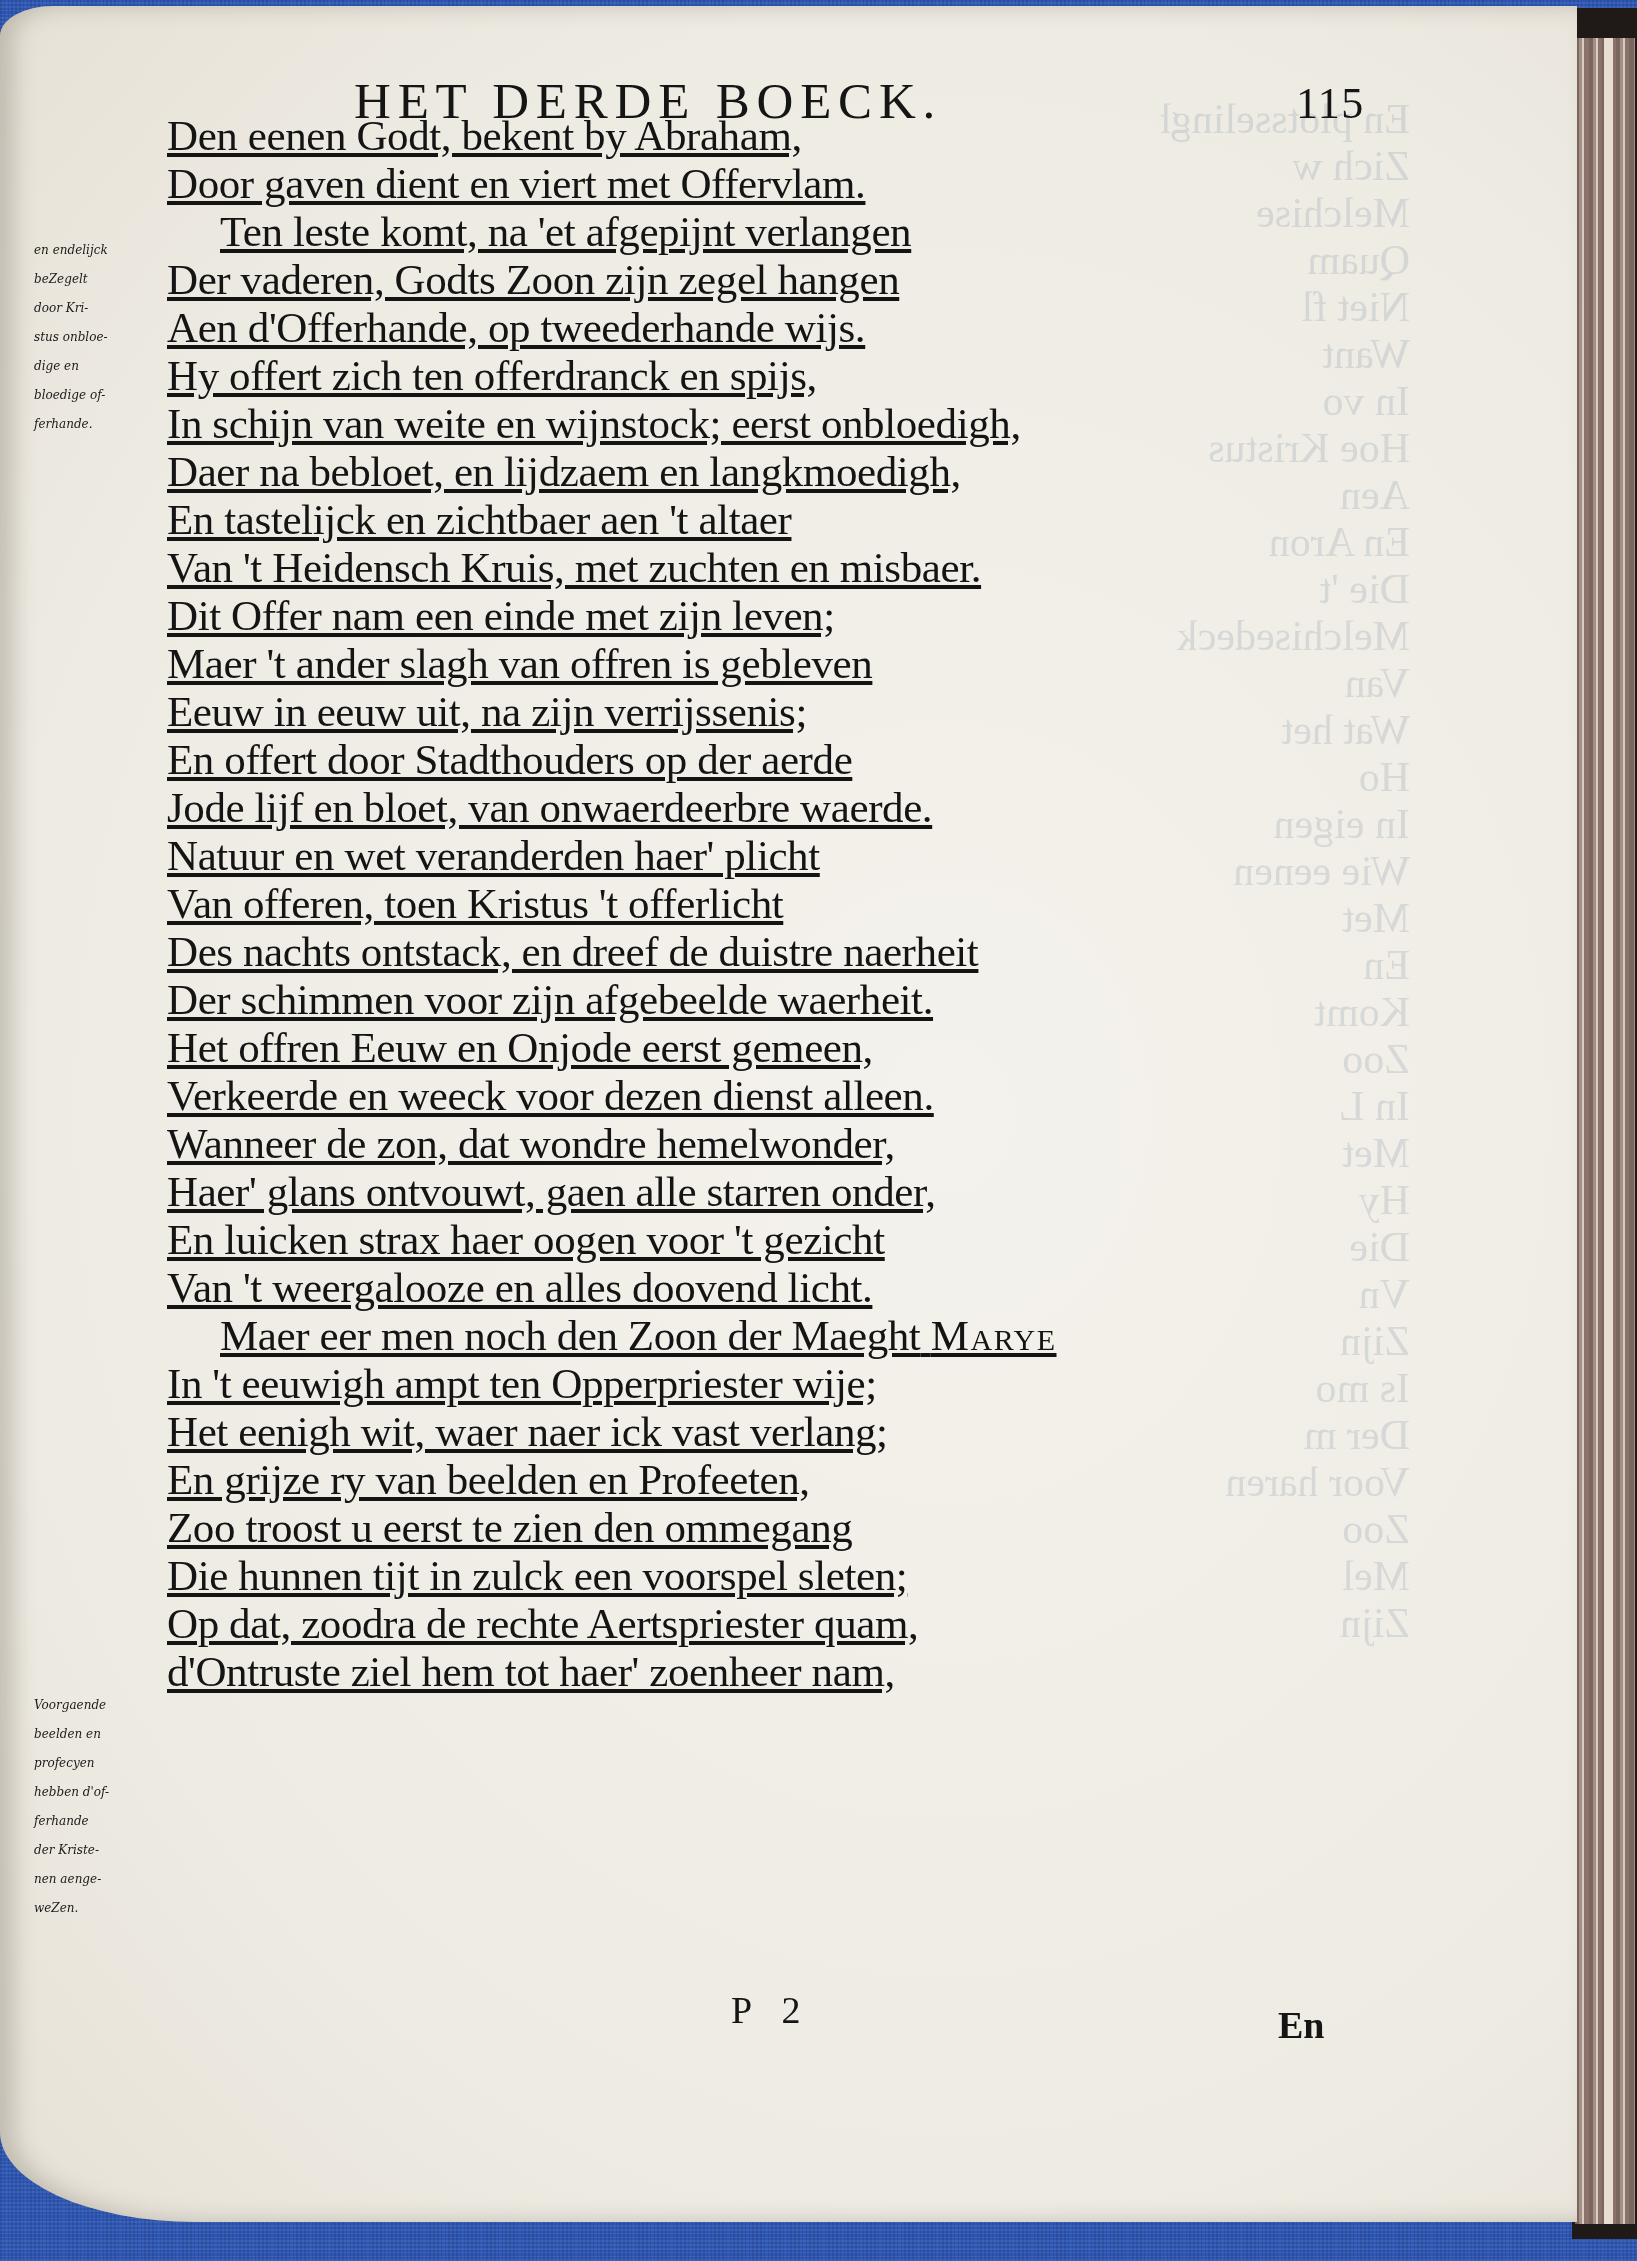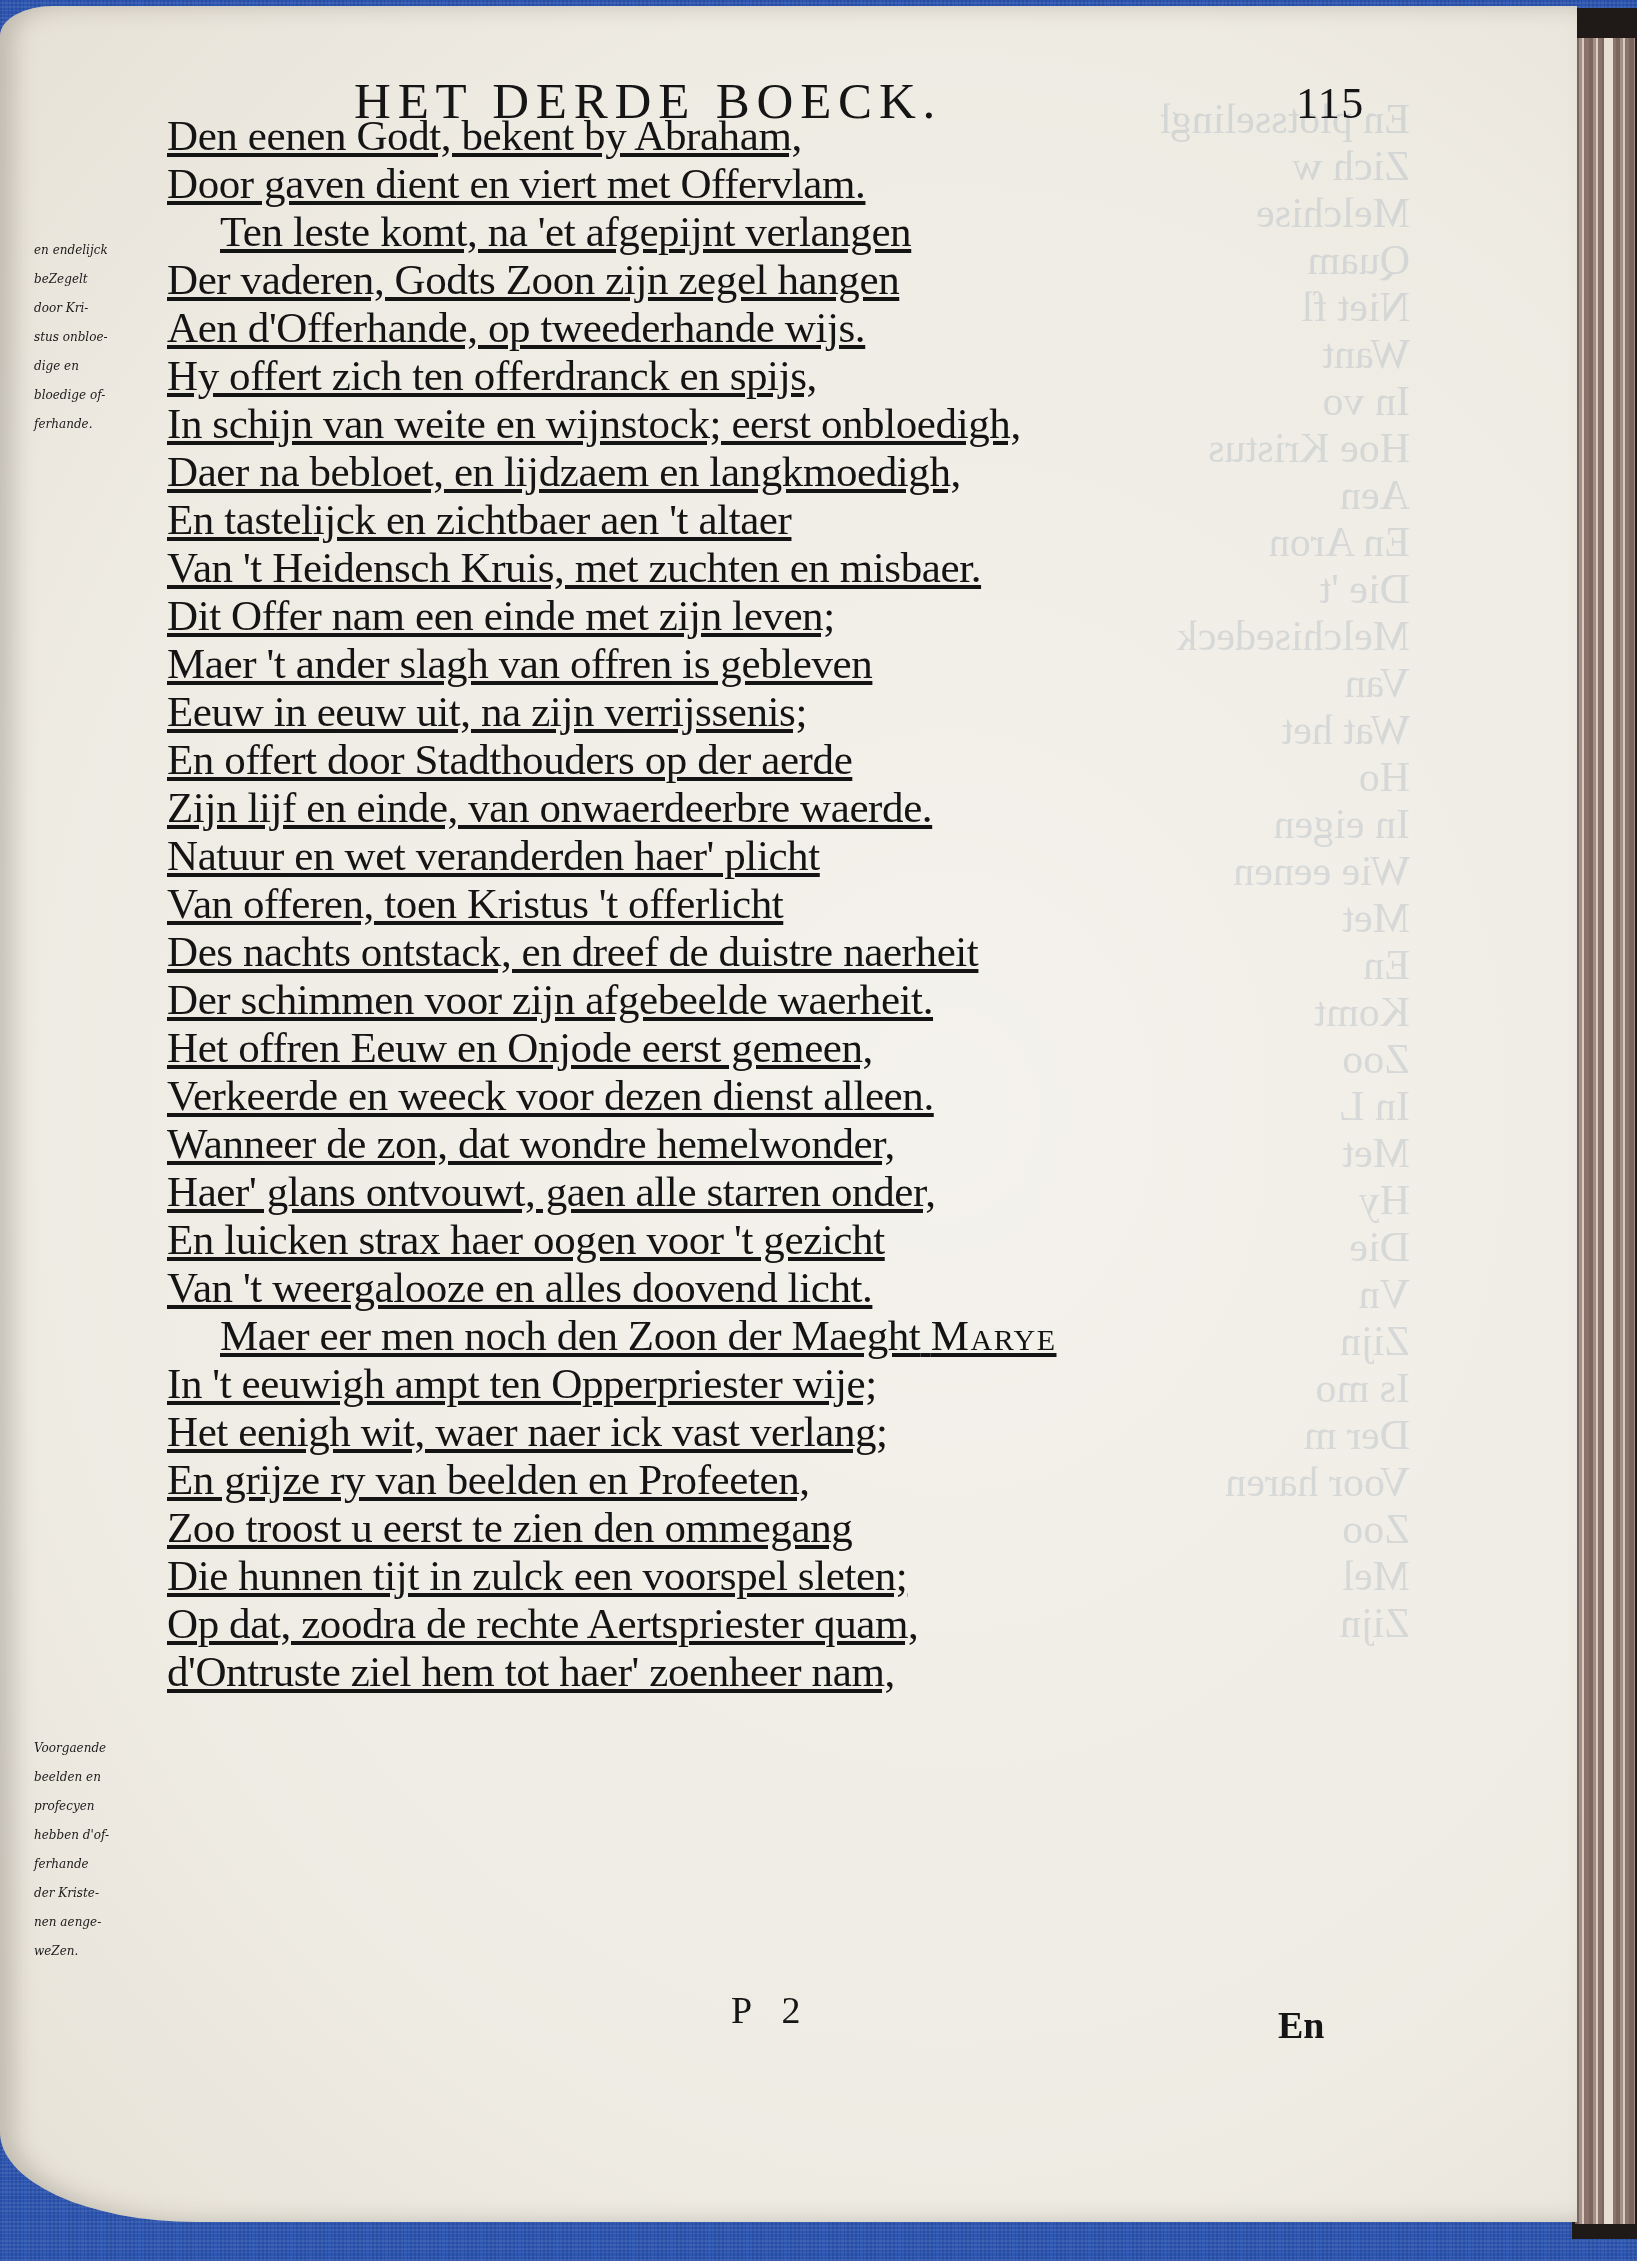--- a/index.html
+++ b/index.html
@@ -93,21 +93,21 @@
   <div class="margin-note" style="top:230px;">
     <span>en endelijck</span>
     <span>beZegelt</span>
     <span>door Kri-</span>
     <span>stus onbloe-</span>
     <span>dige en</span>
     <span>bloedige of-</span>
     <span>ferhande.</span>
   </div>
 
-  <div class="margin-note" style="top:1728px;">
+  <div class="margin-note" style="top:1685px;">
     <span>Voorgaende</span>
     <span>beelden en</span>
     <span>profecyen</span>
     <span>hebben d'of-</span>
     <span>ferhande</span>
     <span>der Kriste-</span>
     <span>nen aenge-</span>
     <span>weZen.</span>
   </div>
 
@@ -119,21 +119,21 @@
     <span class="line">Aen d'Offerhande, op tweederhande wijs.</span>
     <span class="line">Hy offert zich ten offerdranck en spijs,</span>
     <span class="line">In schijn van weite en wijnstock; eerst onbloedigh,</span>
     <span class="line">Daer na bebloet, en lijdzaem en langkmoedigh,</span>
     <span class="line">En tastelijck en zichtbaer aen 't altaer</span>
     <span class="line">Van 't Heidensch Kruis, met zuchten en misbaer.</span>
     <span class="line">Dit Offer nam een einde met zijn leven;</span>
     <span class="line">Maer 't ander slagh van offren is gebleven</span>
     <span class="line">Eeuw in eeuw uit, na zijn verrijssenis;</span>
     <span class="line">En offert door Stadthouders op der aerde</span>
-    <span class="line">Zijn lijf en einde, van onwaerdeerbre waerde.</span>
+    <span class="line">Jode lijf en bloet, van onwaerdeerbre waerde.</span>
     <span class="line">Natuur en wet veranderden haer' plicht</span>
     <span class="line">Van offeren, toen Kristus 't offerlicht</span>
     <span class="line">Des nachts ontstack, en dreef de duistre naerheit</span>
     <span class="line">Der schimmen voor zijn afgebeelde waerheit.</span>
     <span class="line">Het offren Eeuw en Onjode eerst gemeen,</span>
     <span class="line">Verkeerde en weeck voor dezen dienst alleen.</span>
     <span class="line">Wanneer de zon, dat wondre hemelwonder,</span>
     <span class="line">Haer' glans ontvouwt, gaen alle starren onder,</span>
     <span class="line">En luicken strax haer oogen voor 't gezicht</span>
     <span class="line">Van 't weergalooze en alles doovend licht.</span>

